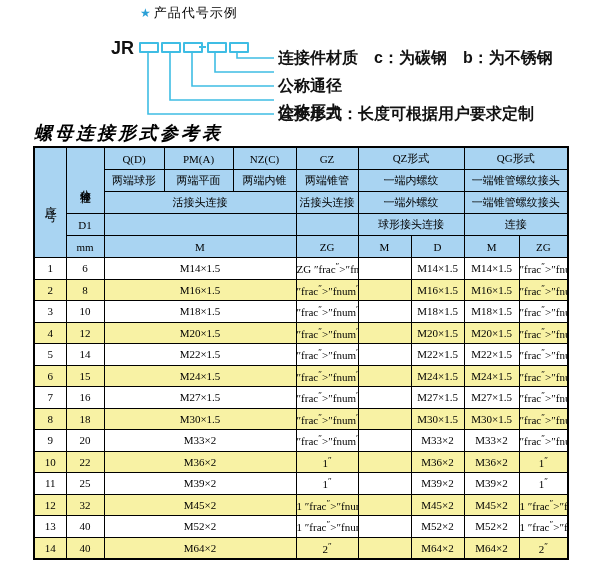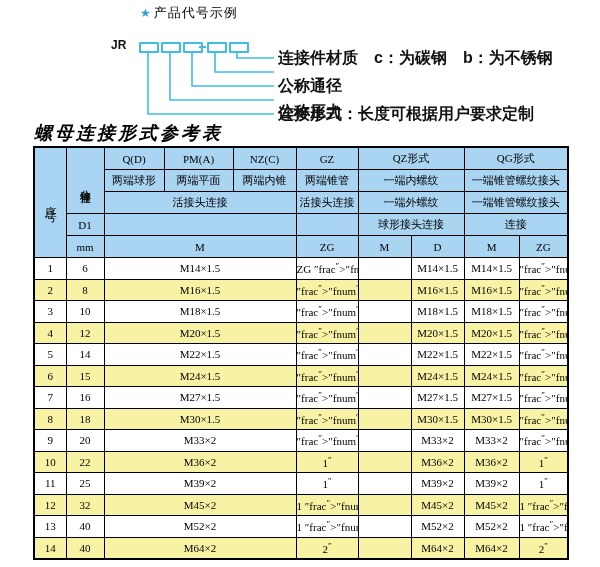--- a/index.html
+++ b/index.html
@@ -10,21 +10,21 @@
   
   .diag-title{
     position:absolute;left:118px;top:4px;
     font-family:"Liberation Sans", sans-serif;font-weight:normal;font-size:13px;
     letter-spacing:1px;
     margin-left:22px;
   }
   .diag-title .star{color:#2a9fd6;margin-right:2px;font-size:12px;}
   .jr{
     position:absolute;left:111px;top:38px;
-    font-family:"Liberation Sans", sans-serif;font-size:12px;font-weight:bold;color:#111;
+    font-family:"Liberation Sans", sans-serif;font-size:18px;font-weight:bold;color:#111;
   }
   .code-box{
     position:absolute;top:42px;width:16px;height:7px;
     border:2px solid #3fbde4;border-radius:1px;background:#fff;
   }
   .code-dash{position:absolute;top:46px;left:199px;width:7px;height:2px;background:#3fbde4;}
   .connectors{position:absolute;left:0;top:0;width:600px;height:567px;pointer-events:none;}
   .diag-label{
     position:absolute;left:278px;height:14px;line-height:14px;
     font-family:"Liberation Sans", sans-serif;font-weight:bold;font-size:16px;

